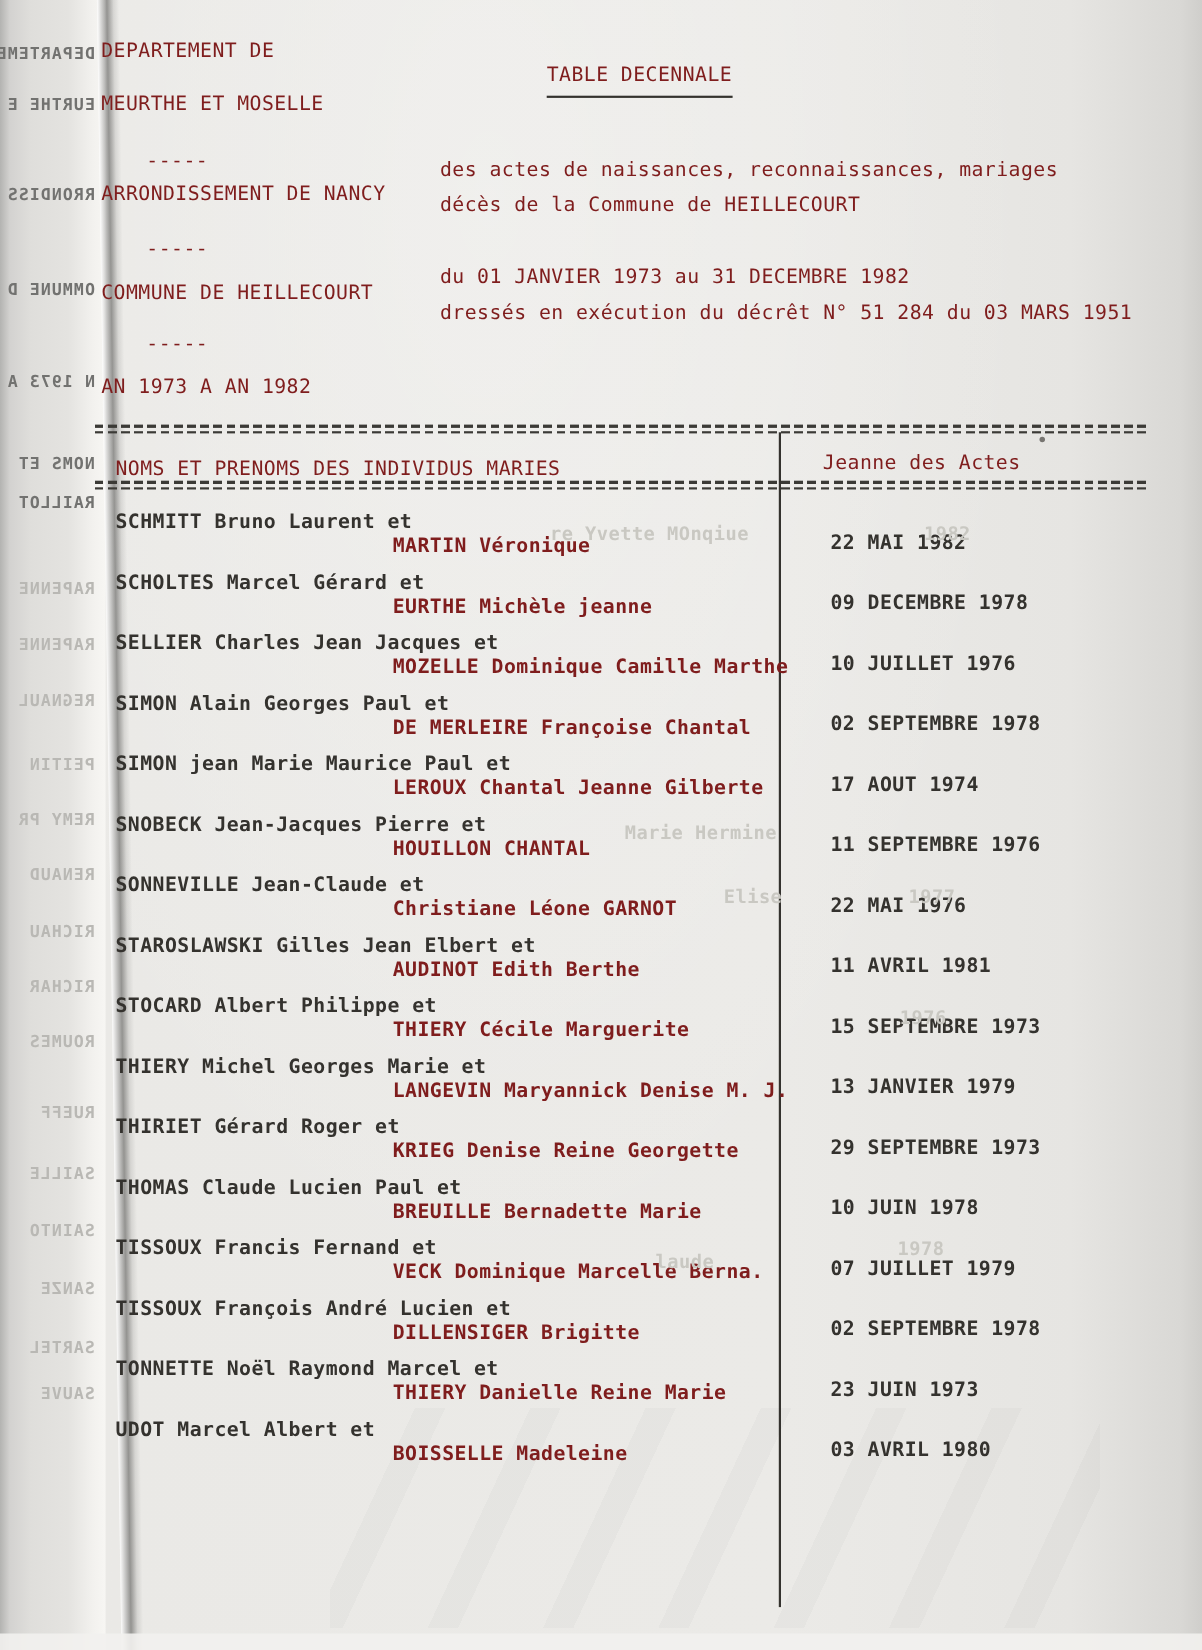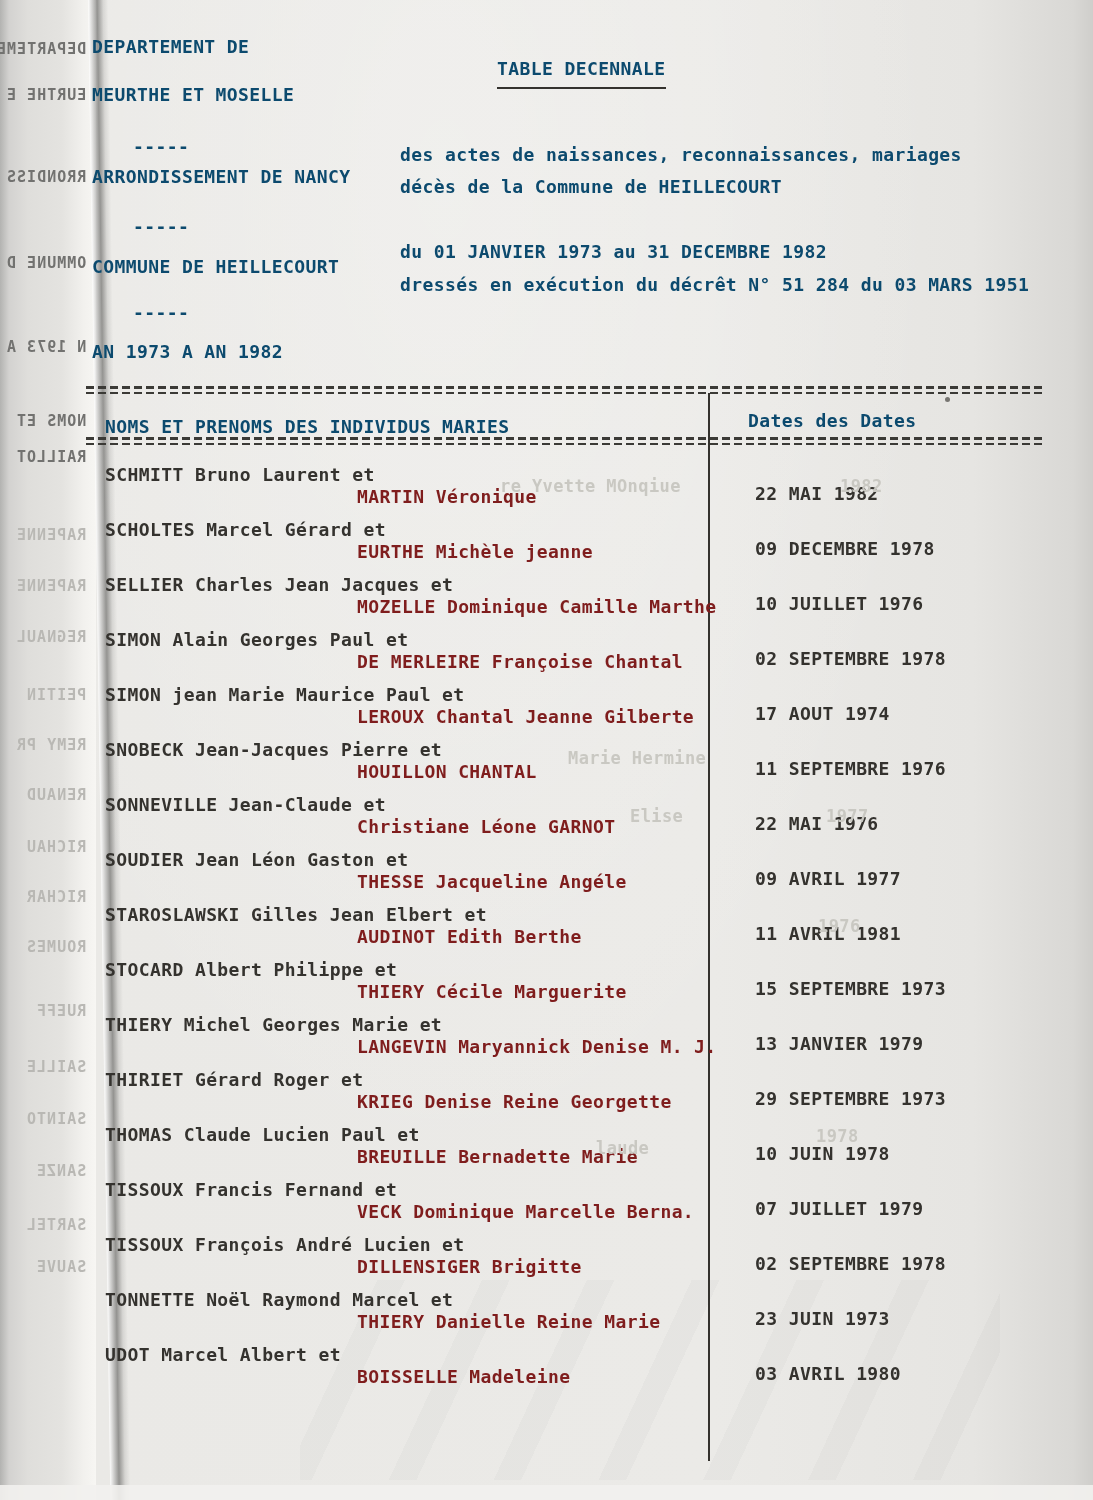--- a/index.html
+++ b/index.html
@@ -24,21 +24,21 @@
     background:linear-gradient(90deg,rgba(255,255,255,0.85) 0,rgba(62,62,60,0.5) 45%,rgba(120,120,118,0.18) 75%,rgba(0,0,0,0) 100%);
     transform:rotate(-0.85deg);transform-origin:top left;
   }
   .bottom-strip{position:absolute;left:0;bottom:0;width:100%;height:15px;background:#f2f1ee;opacity:.9;}
   .crease{
     position:absolute;left:300px;top:1280px;width:700px;height:200px;
     background:repeating-linear-gradient(115deg,rgba(0,0,0,0) 0 70px,rgba(0,0,0,0.025) 70px 95px);
   }
   
   .t{
-    position:absolute;color:#0c4a6e;font-size:18px;font-weight:bold;
+    position:absolute;color:#7f1d1d;font-size:18px;font-weight:normal;
     letter-spacing:0.4px;white-space:pre;line-height:22px;
   }
   .title{border-bottom:2px solid #34322e;padding-bottom:7px;}
   
   .dashline{position:absolute;left:86px;width:957px;height:8px;}
   .dashline::before,.dashline::after{
     content:"";position:absolute;left:0;right:0;height:2.5px;
     background:repeating-linear-gradient(90deg,#3b3a36 0 8px,rgba(0,0,0,0) 8px 12px);
   }
   .dashline::before{top:0;}
@@ -107,21 +107,21 @@
   <div class="t" style="left:92px;top:341px">AN 1973 A AN 1982</div>
 
   <div class="t title" style="left:497px;top:58px">TABLE DECENNALE</div>
   <div class="t" style="left:400px;top:176px">décès de la Commune de HEILLECOURT</div>
   <div class="t" style="left:400px;top:144px">des actes de naissances, reconnaissances, mariages</div>
   <div class="t" style="left:400px;top:241px">du 01 JANVIER 1973 au 31 DECEMBRE 1982</div>
   <div class="t" style="left:400px;top:274px">dressés en exécution du décrêt N° 51 284 du 03 MARS 1951</div>
 
   <div class="dashline" style="top:386px"></div>
   <div class="t" style="left:105px;top:416px">NOMS ET PRENOMS DES INDIVIDUS MARIES</div>
-  <div class="t" style="left:748px;top:410px">Dates des Dates</div>
+  <div class="t" style="left:748px;top:410px">Jeanne des Actes</div>
   <div class="dashline" style="top:437px"></div>
   <div class="vrule"></div>
   <div class="dot-artifact"></div>
 
   <div class="tbody">
       <div class="trow">
       <div class="husband">SCHMITT Bruno Laurent et</div>
       <div class="wife">MARTIN Véronique</div>
       <div class="rdate">22 MAI 1982</div>
     </div>
@@ -149,25 +149,20 @@
       <div class="husband">SNOBECK Jean-Jacques Pierre et</div>
       <div class="wife">HOUILLON CHANTAL</div>
       <div class="rdate">11 SEPTEMBRE 1976</div>
     </div>
       <div class="trow">
       <div class="husband">SONNEVILLE Jean-Claude et</div>
       <div class="wife">Christiane Léone GARNOT</div>
       <div class="rdate">22 MAI 1976</div>
     </div>
       <div class="trow">
-      <div class="husband">SOUDIER Jean Léon Gaston et</div>
-      <div class="wife">THESSE Jacqueline Angéle</div>
-      <div class="rdate">09 AVRIL 1977</div>
-    </div>
-      <div class="trow">
       <div class="husband">STAROSLAWSKI Gilles Jean Elbert et</div>
       <div class="wife">AUDINOT Edith Berthe</div>
       <div class="rdate">11 AVRIL 1981</div>
     </div>
       <div class="trow">
       <div class="husband">STOCARD Albert Philippe et</div>
       <div class="wife">THIERY Cécile Marguerite</div>
       <div class="rdate">15 SEPTEMBRE 1973</div>
     </div>
       <div class="trow">
@@ -203,18 +198,18 @@
       <div class="trow">
       <div class="husband">UDOT Marcel Albert et</div>
       <div class="wife">BOISSELLE Madeleine</div>
       <div class="rdate">03 AVRIL 1980</div>
     </div>
     </div>
 
 <div class="ghost" style="left: 500px; top: 476px;">re Yvette MOnqiue</div>
     <div class="ghost" style="left: 840px; top: 476px;">1982</div>
     <div class="ghost" style="left: 556px; top: 748px; margin-left: 12px;">Marie Hermine</div>
-    <div class="ghost" style="left: 630px; top: 806px; text-align: right;">Elise</div>
+    <div class="ghost" style="left: 658px; top: 806px; text-align: right;">Elise</div>
     <div class="ghost" style="left: 826px; top: 806px;">1977</div>
     <div class="ghost" style="left: 818px; top: 916px;">1976</div>
     <div class="ghost" style="left: 816px; top: 1126px;">1978</div>
     <div class="ghost" style="left: 596px; top: 1138px;">laude</div>
   </div>
 
 </body></html>

